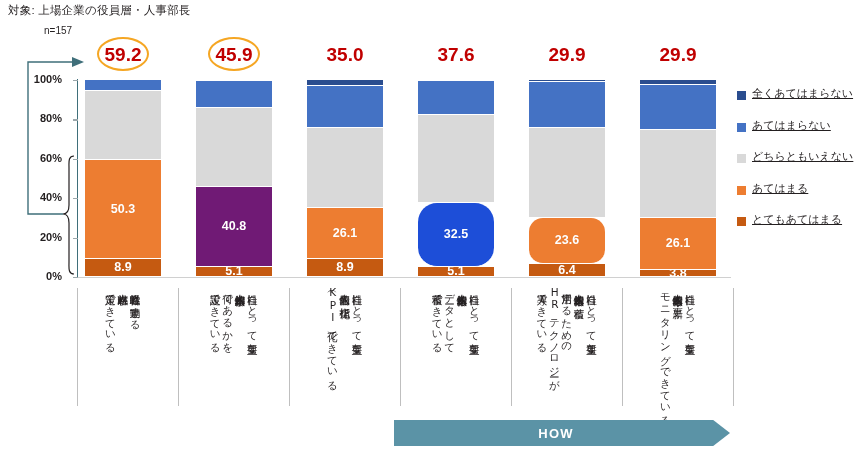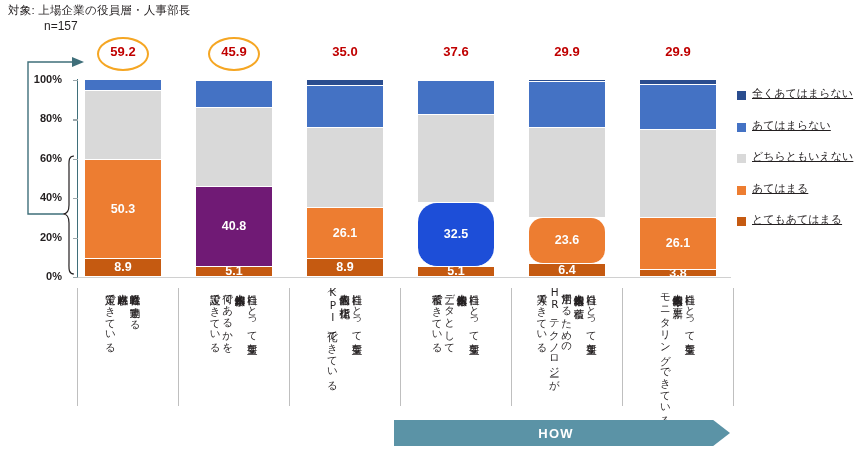--- a/index.html
+++ b/index.html
@@ -12,22 +12,22 @@
     position:relative;
   }
   #root{position:relative;width:865px;height:450px;}
 
   
   .hdr-target{
     position:absolute;left:8px;top:3px;
     font-size:11.5px;letter-spacing:.2px;white-space:nowrap;color:#231f20;
   }
   .hdr-n{
-    position:absolute;left:44px;top:19px;
-    font-size:12px;white-space:nowrap;color:#231f20;
+    position:absolute;left:44px;top:25px;
+    font-size:10px;white-space:nowrap;color:#231f20;
   }
 
   .axis-line{
     position:absolute;left:77px;top:79px;width:1.4px;height:199px;
     background:#3f6f7a;
   }
   .axis-base{
     position:absolute;left:77px;top:277px;width:654px;height:1.2px;
     background:#d0d0d0;
   }
@@ -45,21 +45,21 @@
     display:flex;align-items:center;justify-content:center;
     font-size:12.5px;font-weight:bold;color:#ffffff;
     border-bottom:1.3px solid #ffffff;
     overflow:hidden;
   }
   .seg-lbl{line-height:1;text-shadow:0 0 1px rgba(0,0,0,.08);}
 
   
   .topval{
     position:absolute;top:44px;width:76px;text-align:center;
-    font-size:13px;font-weight:bold;color:#c00000;
+    font-size:19px;font-weight:bold;color:#c00000;
   }
   .ellipse{
     position:absolute;top:37px;width:52px;height:34px;
     border:2.6px solid #f5a623;border-radius:50%;
     box-sizing:border-box;
   }
 
   
   .catwrap{
     position:absolute;top:286px;width:96px;height:120px;

